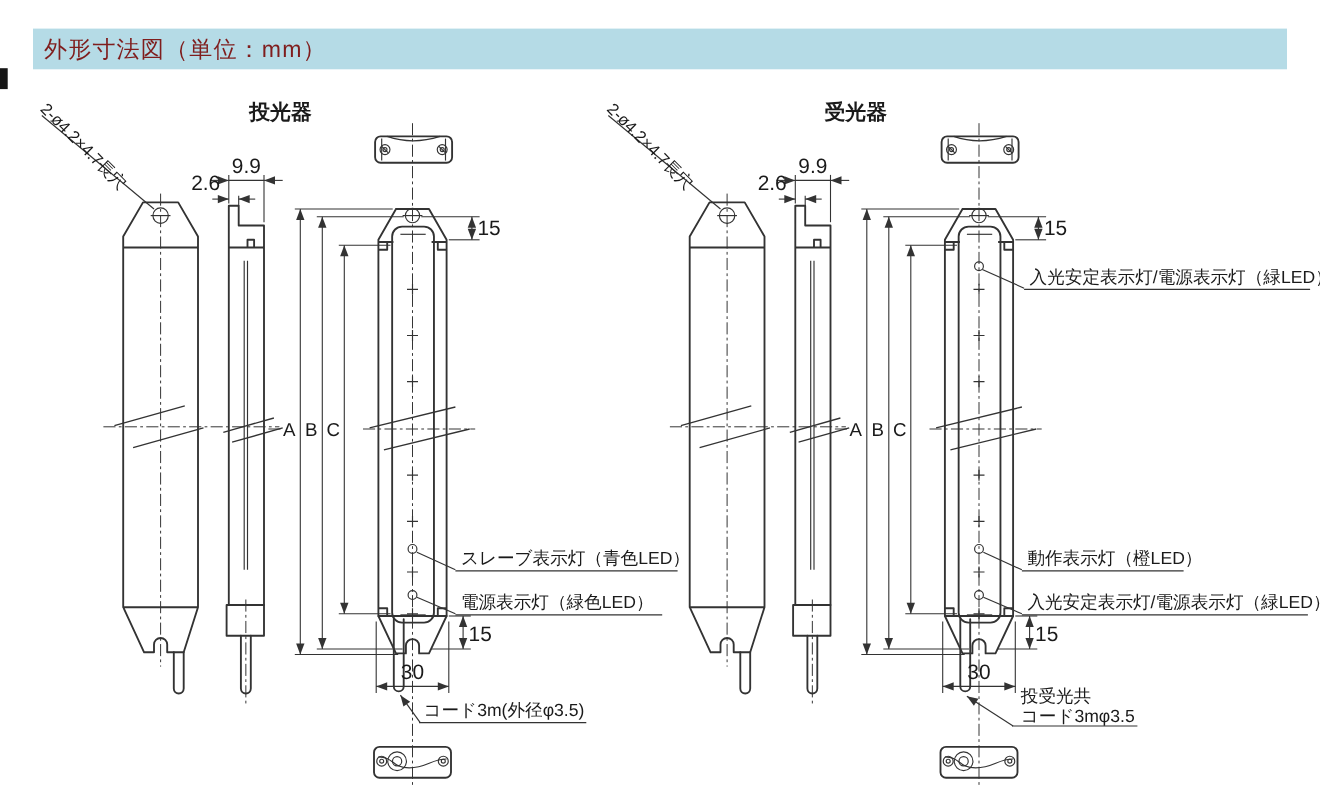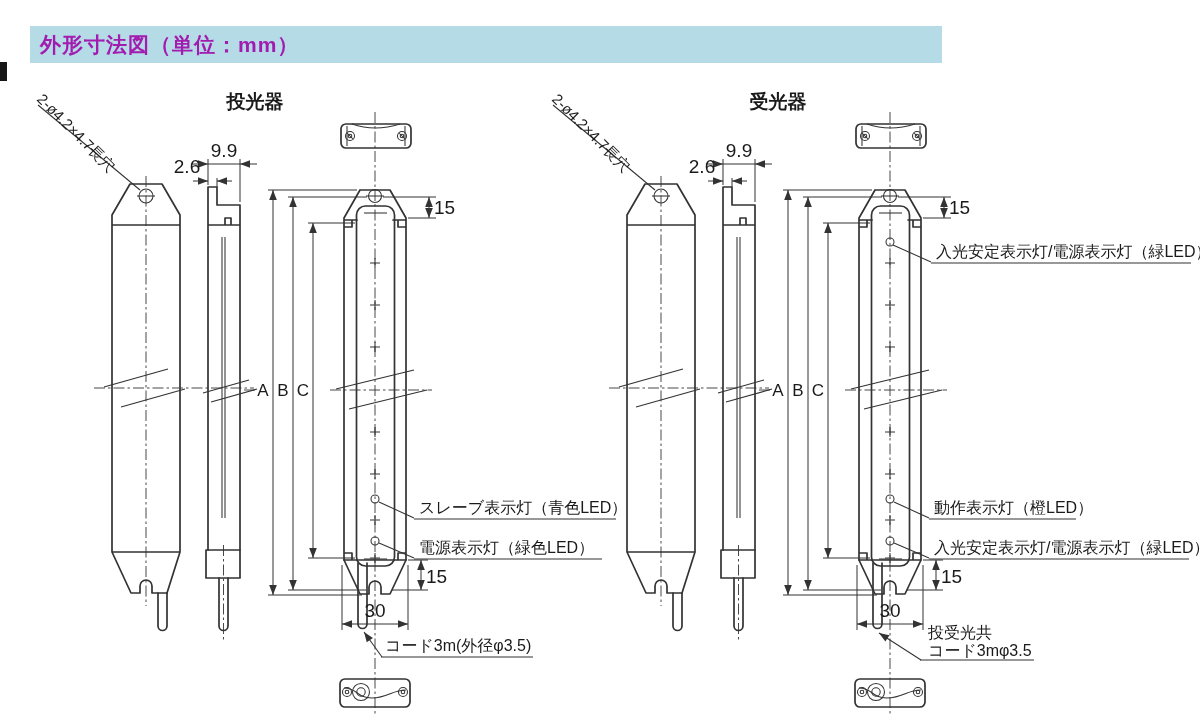--- a/index.html
+++ b/index.html
@@ -1,21 +1,21 @@
 <!DOCTYPE html>
 <html><head>
 <meta charset="utf-8">
 <style>
   html,body{margin:0;padding:0;background:#ffffff;}
   #page{position:relative;width:1200px;height:720px;background:#ffffff;overflow:hidden;
         font-family:"Liberation Sans","DejaVu Sans",sans-serif;}
   #drawing{position:absolute;left:0;top:0;}
-  .header{position:absolute;left:30px;top:26px;width:912px;height:37px;background:#b5dbe6;
+  .header{position:absolute;left:30px;top:26px;width:1140px;height:37px;background:#b5dbe6;
           display:flex;align-items:center;padding-left:10px;box-sizing:border-box;
-          font-size:21px;font-weight:bold;color:#a21caf;letter-spacing:1px;}
+          font-size:21px;font-weight:normal;color:#7f1d1d;letter-spacing:1px;}
   .edge-mark{position:absolute;left:0;top:62px;width:7px;height:19px;background:#161616;}
   
   .ol{stroke:#333;stroke-width:1.7;fill:none;stroke-linejoin:round;stroke-linecap:round;}
   .thin{stroke:#333;stroke-width:1.05;fill:none;}
   .brk{stroke:#333;stroke-width:1.2;fill:none;}
   .dim{stroke:#333;stroke-width:1;fill:none;}
   .chain{stroke:#333;stroke-width:0.9;fill:none;stroke-dasharray:11 3 2.5 3;}
   .arrB{marker-start:url(#arr);marker-end:url(#arr);}
   .arrE{marker-end:url(#arr);}
   text{fill:#1a1a1a;font-family:"Liberation Sans","DejaVu Sans",sans-serif;}

